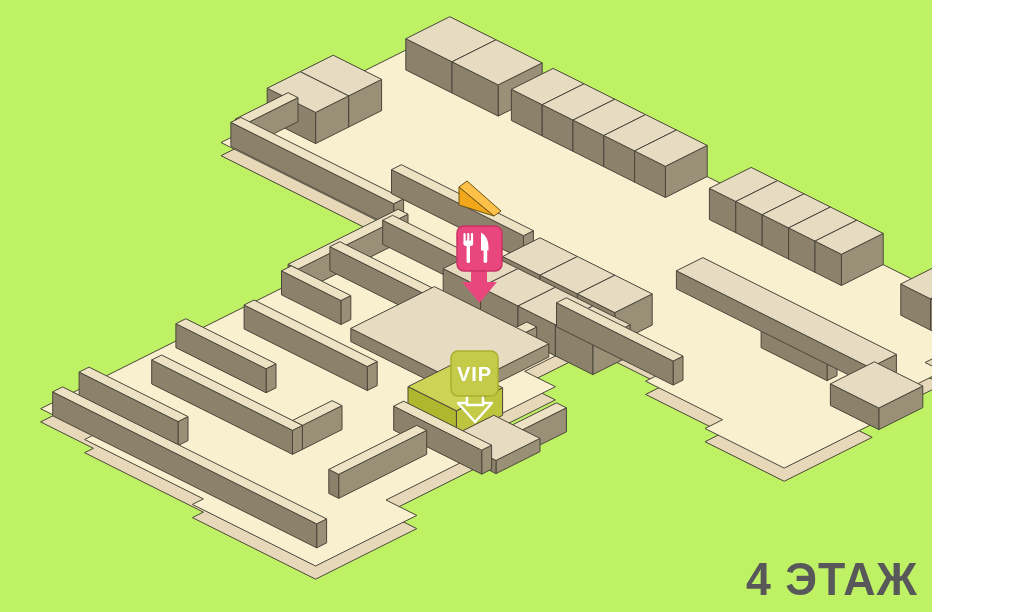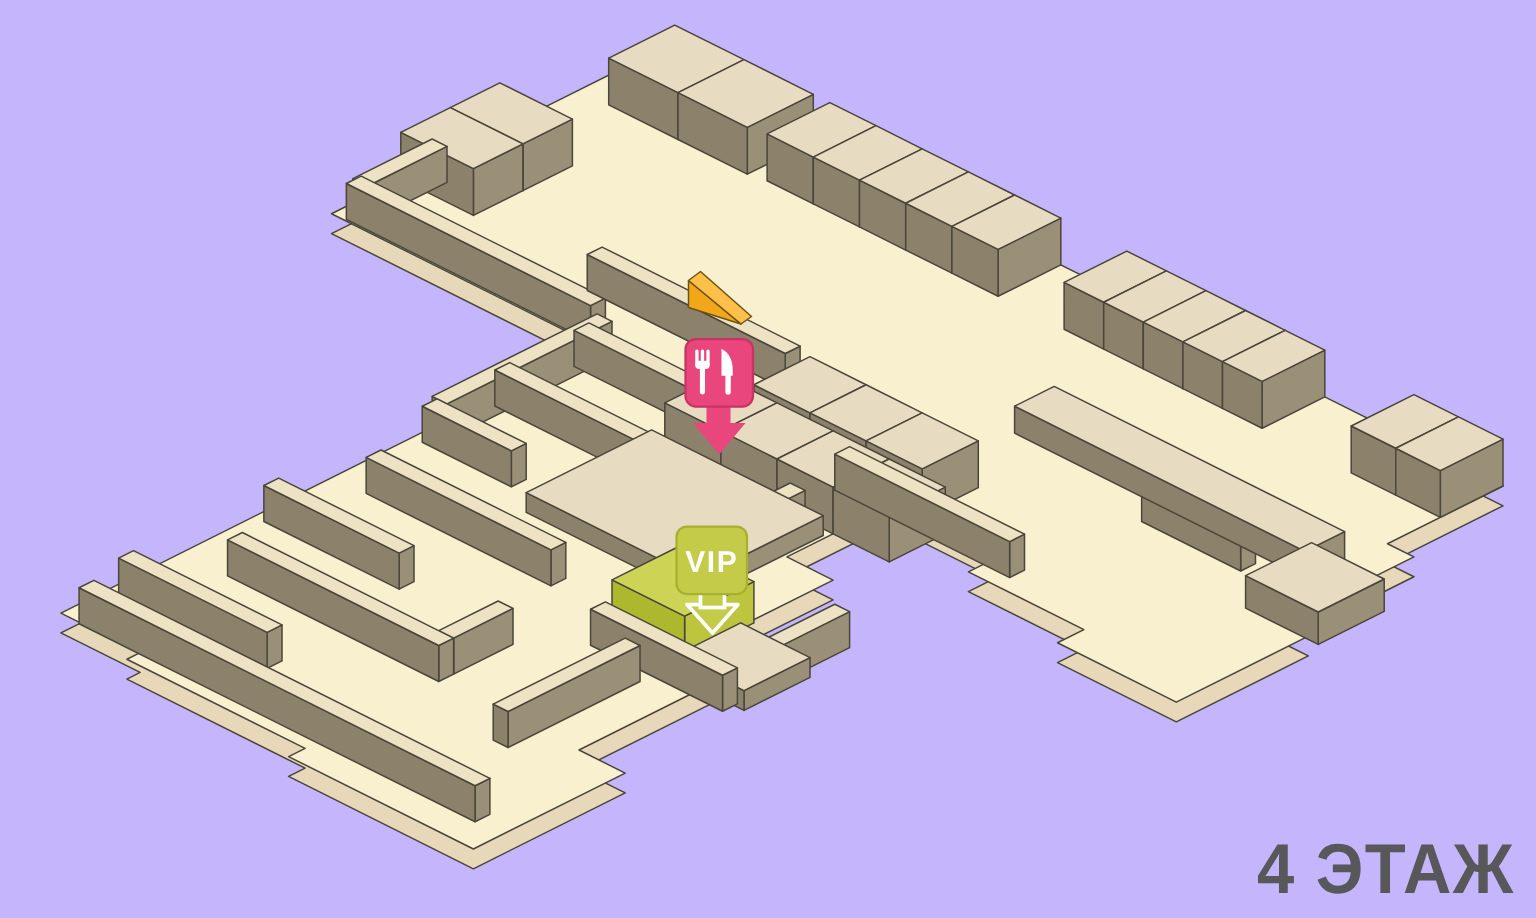--- a/index.html
+++ b/index.html
@@ -1,19 +1,19 @@
 <!DOCTYPE html>
 <html><head>
 <meta charset="utf-8">
 <style>
   html,body{margin:0;padding:0;background:#ffffff;}
   .stage{
     position:relative;
-    width:1024px;height:612px;
-    background:#c4b5fd;
+    width:932px;height:612px;
+    background:#bef264;
     overflow:hidden;
     font-family:"Liberation Sans", sans-serif;
   }
   svg{position:absolute;left:0;top:0;}
   .floor-title{
     position:absolute;
     right:14px;bottom:6px;
     font-family:"Liberation Sans", sans-serif;
     font-weight:bold;
     font-size:47px;

